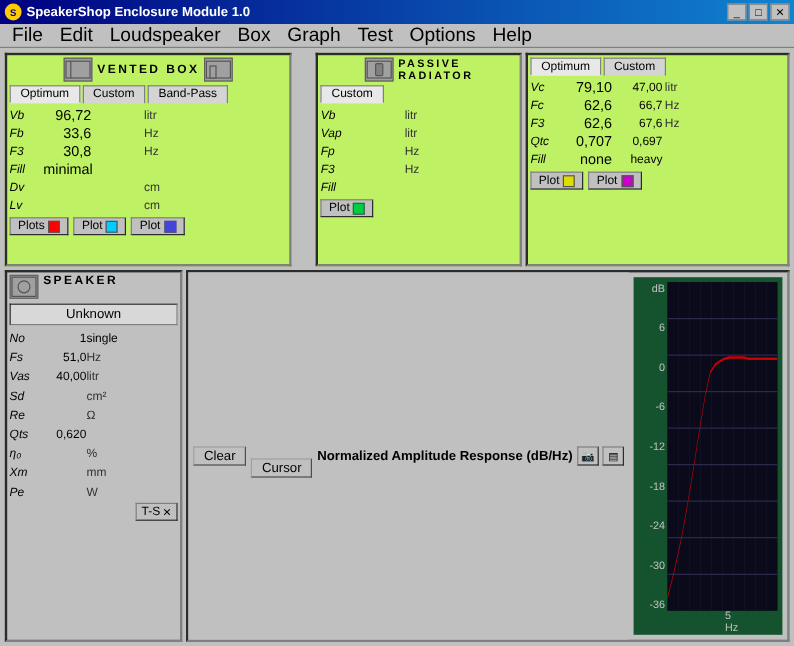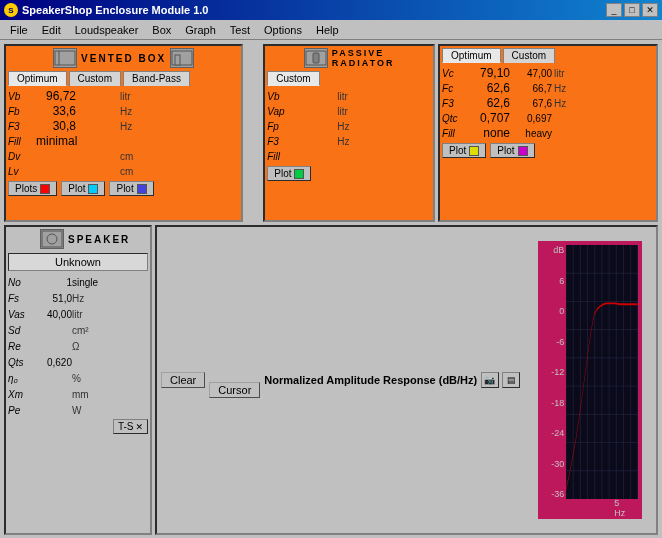--- a/index.html
+++ b/index.html
@@ -59,36 +59,36 @@
       background: #c0c0c0;
       display: flex;
       align-items: center;
       height: 20px;
       padding: 0 4px;
       border-bottom: 1px solid #808080;
       gap: 2px;
     }
     .menu-item {
       padding: 1px 6px;
-      font-size: 11px;
+      font-size: 16px;
       cursor: pointer;
     }
     .main-content {
       background: #c0c0c0;
       padding: 4px;
     }
     
     .boxes-row {
       display: flex;
       gap: 3px;
       margin-bottom: 3px;
       height: 178px;
     }
     .box-panel {
-      background: #f97316;
+      background: #bef264;
       border: 2px inset #808080;
       flex: 1;
       padding: 2px;
     }
     .box-panel-header {
       display: flex;
       align-items: center;
       justify-content: center;
       gap: 4px;
       margin-bottom: 3px;
@@ -187,24 +187,23 @@
       height: 310px;
     }
     .speaker-panel {
       width: 148px;
       background: #c0c0c0;
       border: 2px inset #808080;
       padding: 2px;
     }
     .speaker-header {
       display: flex;
-      align-items: center;
+      align-items: flex-start;
       gap: 4px;
       margin-bottom: 4px;
-      margin-left: 32px;
     }
     .speaker-icon {
       width: 24px;
       height: 20px;
       border: 1px solid #606060;
       background: #a0a0a0;
       display: flex;
       align-items: center;
       justify-content: center;
       font-size: 8px;
@@ -307,22 +306,22 @@
       background: #c0c0c0;
       border: 1px outset #808080;
       display: flex;
       align-items: center;
       justify-content: center;
       cursor: pointer;
       font-size: 9px;
     }
     .graph-area {
       flex: 1;
-      background: #be185d;
-      margin: 14px;
+      background: #14532d;
+      margin: 4px;
       position: relative;
       overflow: hidden;
     }
     .graph-inner {
       position: absolute;
       top: 4px;
       left: 28px;
       right: 4px;
       bottom: 20px;
       background: #0a0a1a;

